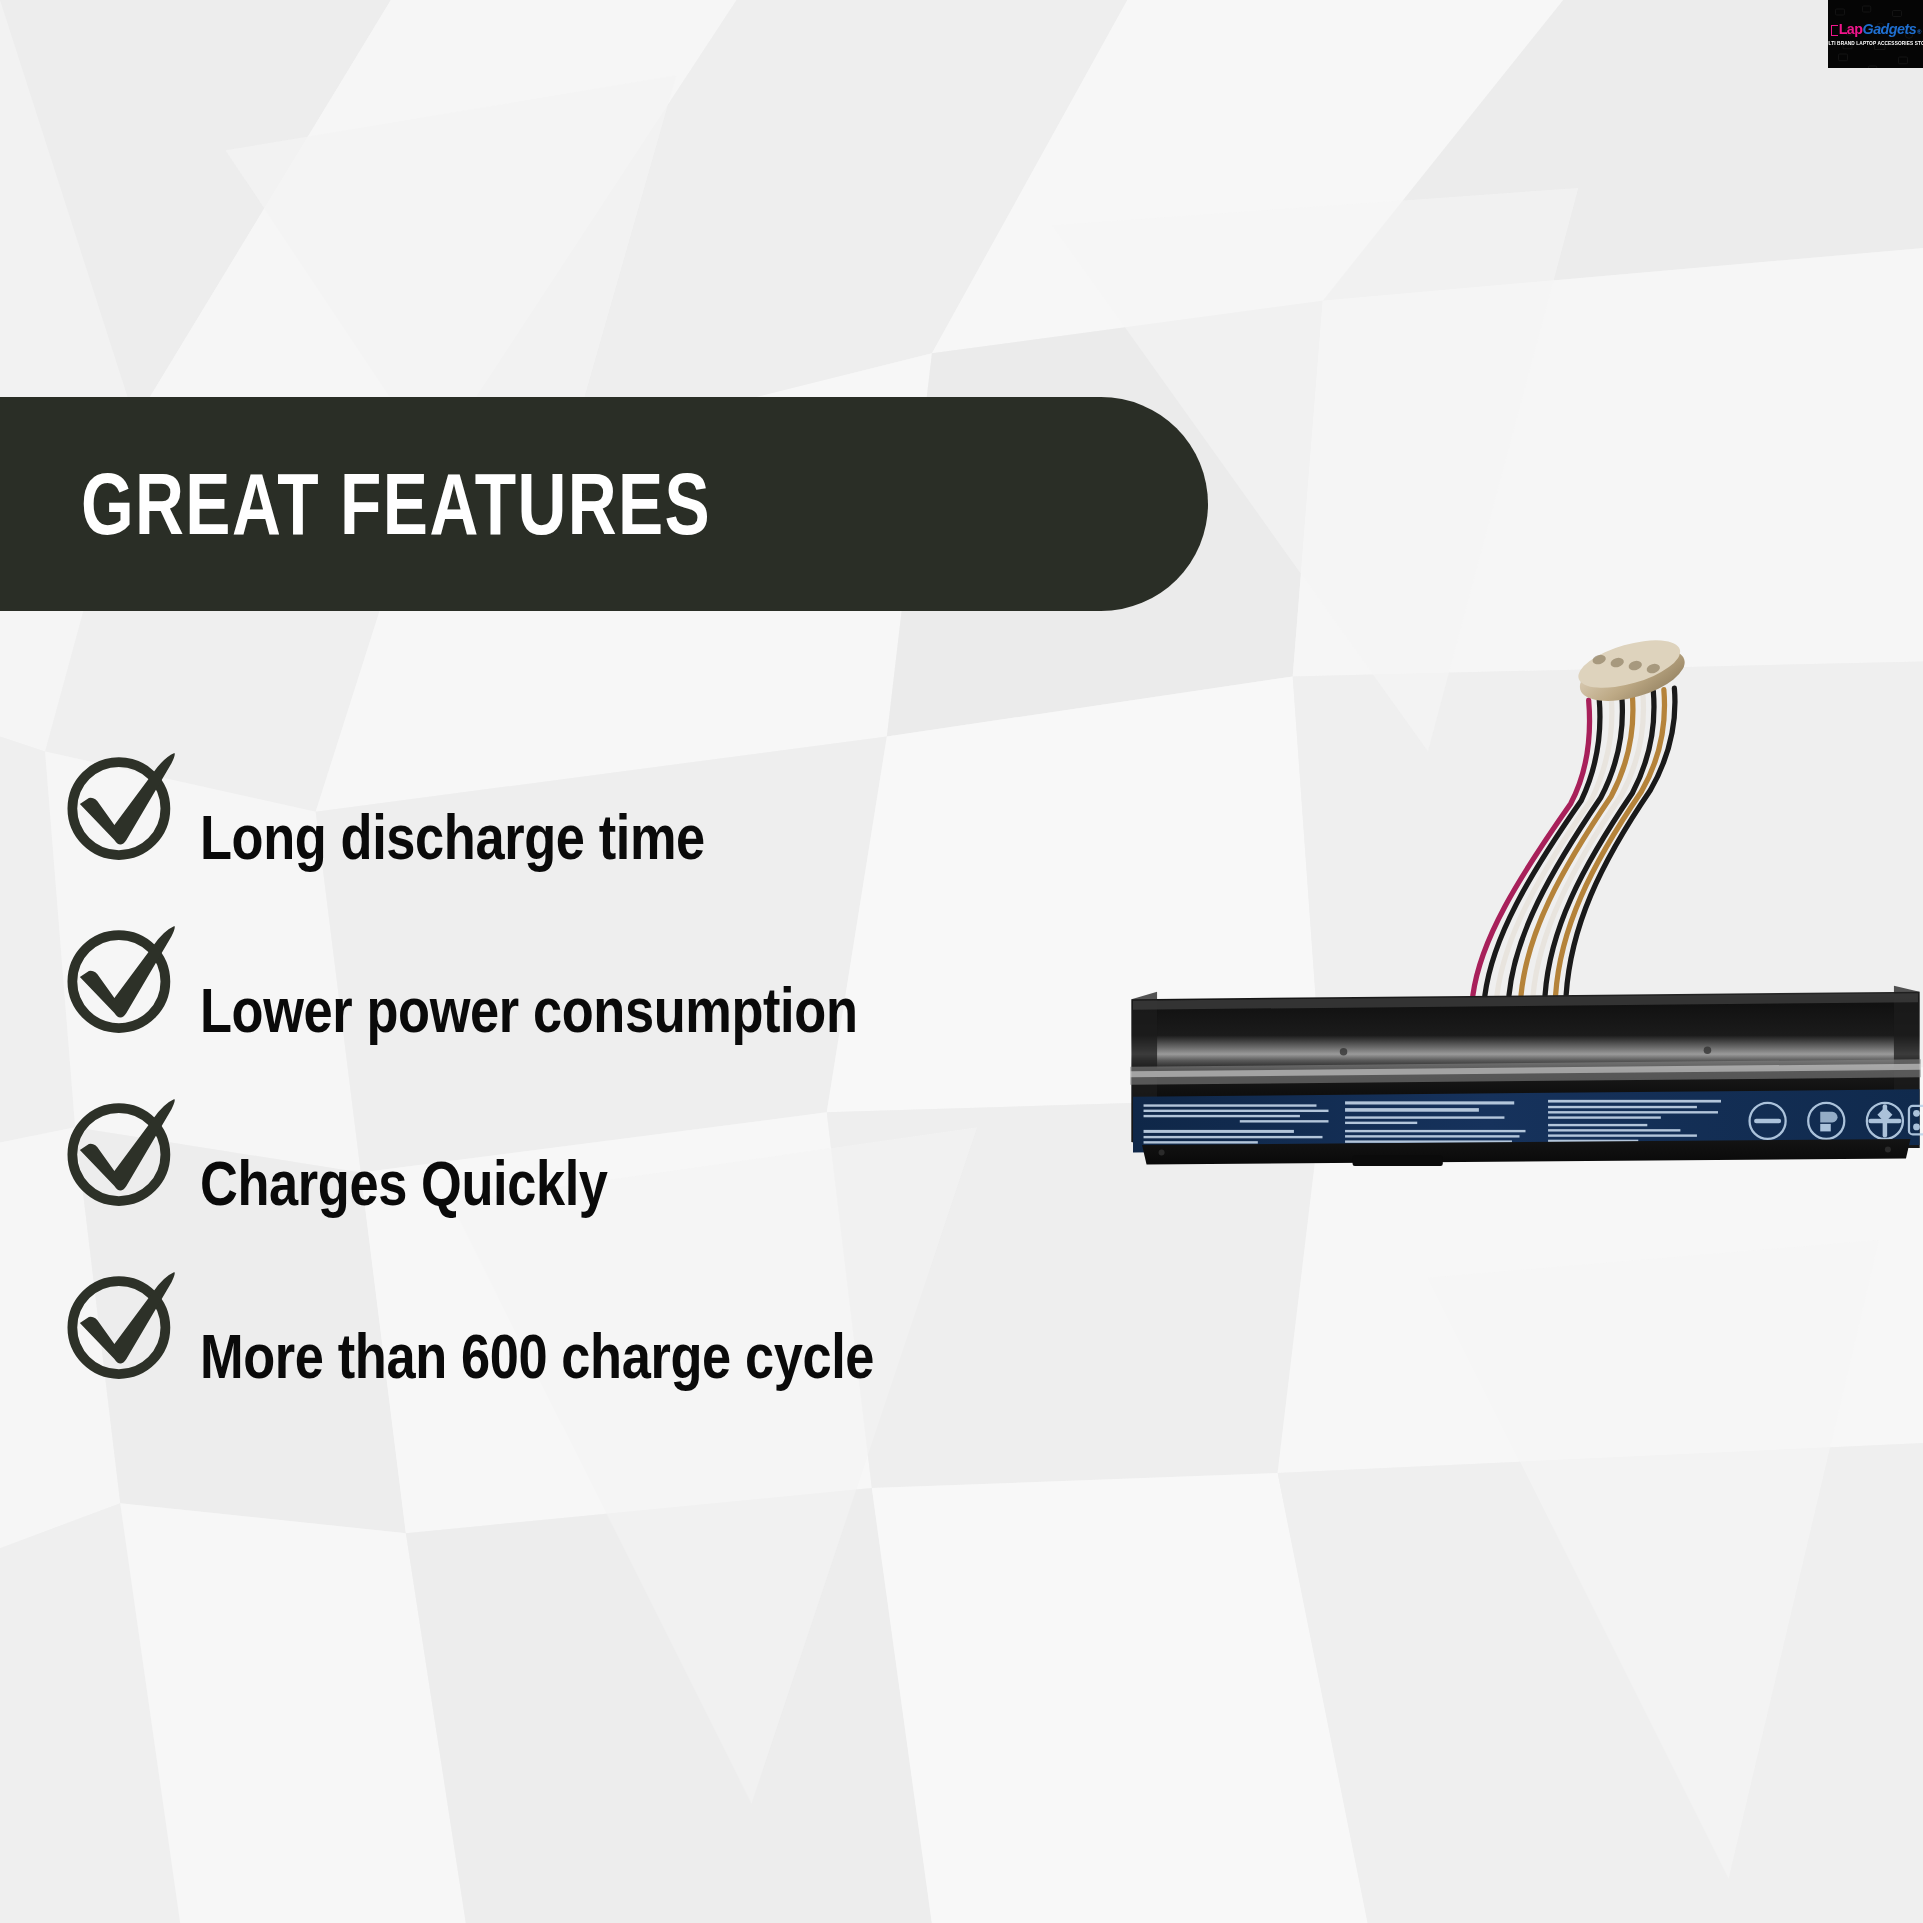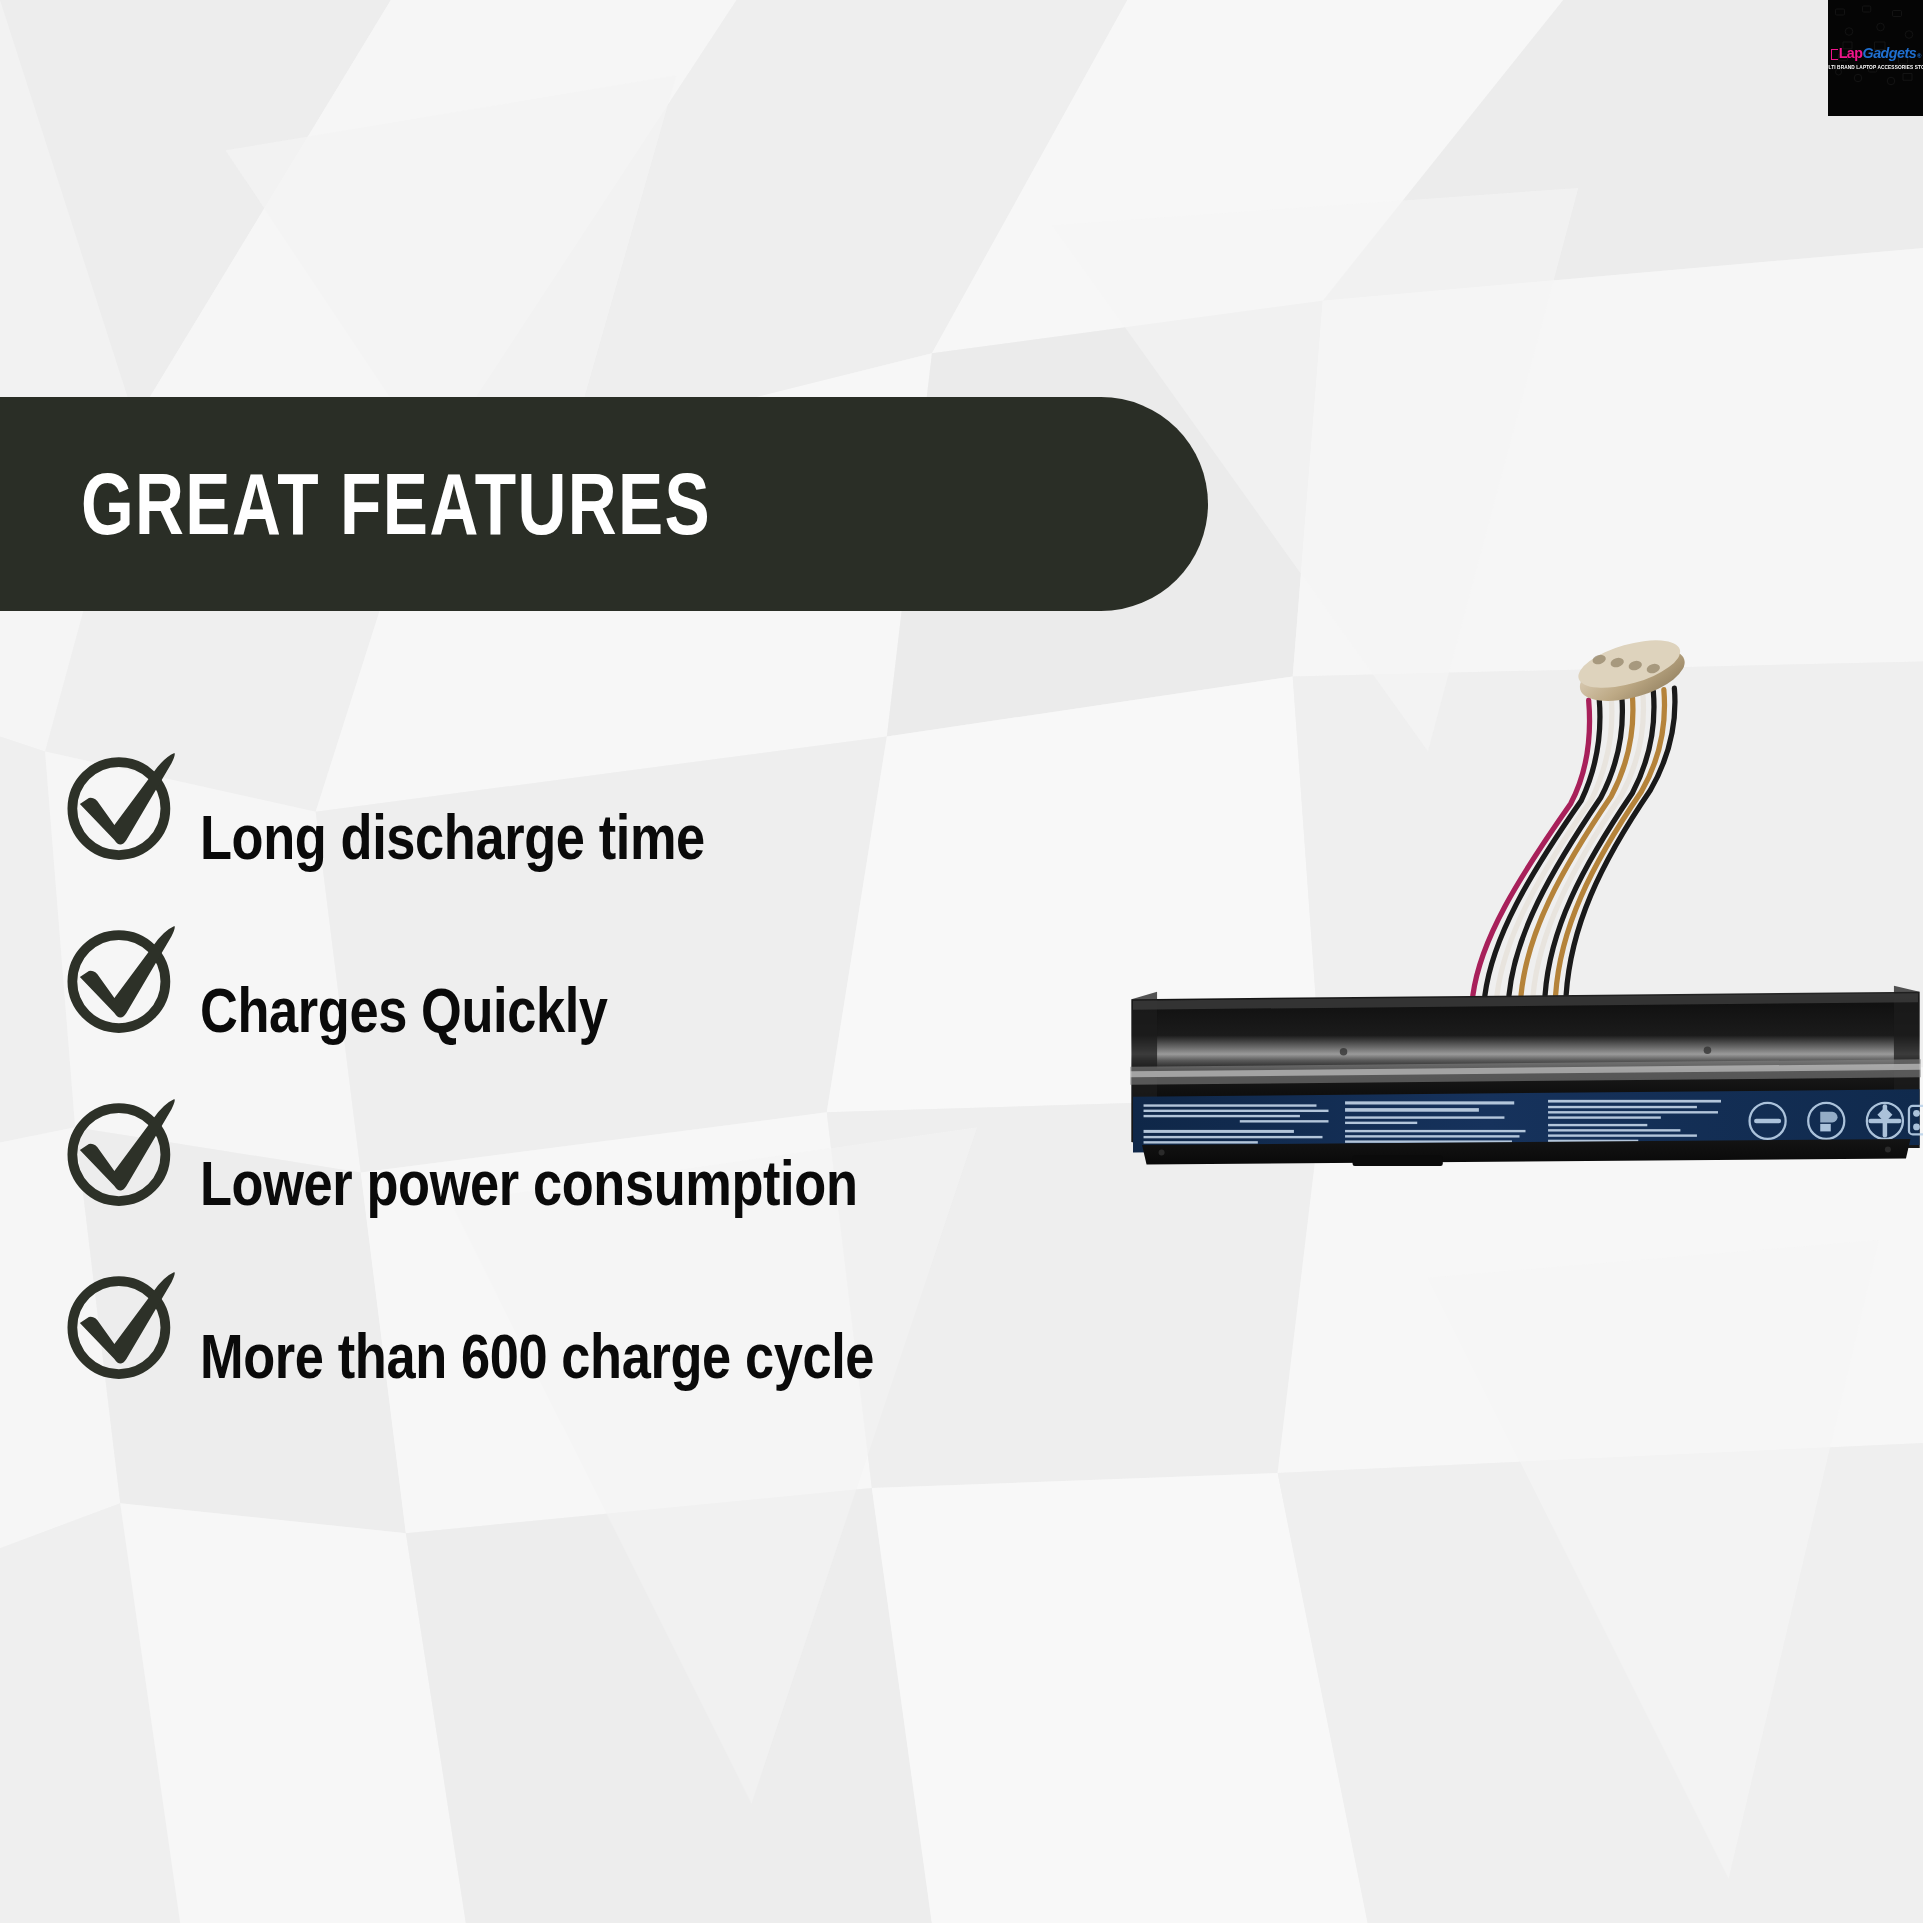--- a/index.html
+++ b/index.html
@@ -84,21 +84,21 @@
     z-index:4;
   }
   .product svg { display:block; width:100%; height:100%; }
 
   
   .logo {
     position:absolute;
     right:0px;
     top:0px;
     width:96px;
-    height:116px;
+    height:68px;
     background:#050505;
     z-index:10;
     overflow:hidden;
     display:flex;
     flex-direction:column;
     align-items:center;
     justify-content:center;
   }
   .logo-pattern {
     position:absolute; inset:0;
@@ -189,29 +189,29 @@
       <path d="M30 80 L42 72 Q50 70 56 80 L76 108 L128 38 Q142 18 156 12 Q158 14 152 26 L92 128 Q84 140 76 128 Z" fill="#2d3128"></path>
     </svg>
     <div class="feature-label">Long discharge time</div>
   </div>
 
   <div class="feature-row">
     <svg class="check-icon" viewBox="0 0 175 160">
       <ellipse cx="82" cy="86" rx="62" ry="62" fill="none" stroke="#2d3128" stroke-width="13"></ellipse>
       <path d="M30 80 L42 72 Q50 70 56 80 L76 108 L128 38 Q142 18 156 12 Q158 14 152 26 L92 128 Q84 140 76 128 Z" fill="#2d3128"></path>
     </svg>
-    <div class="feature-label">Charges Quickly</div>
+    <div class="feature-label">Lower power consumption</div>
   </div>
 
   <div class="feature-row">
     <svg class="check-icon" viewBox="0 0 175 160">
       <ellipse cx="82" cy="86" rx="62" ry="62" fill="none" stroke="#2d3128" stroke-width="13"></ellipse>
       <path d="M30 80 L42 72 Q50 70 56 80 L76 108 L128 38 Q142 18 156 12 Q158 14 152 26 L92 128 Q84 140 76 128 Z" fill="#2d3128"></path>
     </svg>
-    <div class="feature-label">Lower power consumption</div>
+    <div class="feature-label">Charges Quickly</div>
   </div>
 
   <div class="feature-row">
     <svg class="check-icon" viewBox="0 0 175 160">
       <ellipse cx="82" cy="86" rx="62" ry="62" fill="none" stroke="#2d3128" stroke-width="13"></ellipse>
       <path d="M30 80 L42 72 Q50 70 56 80 L76 108 L128 38 Q142 18 156 12 Q158 14 152 26 L92 128 Q84 140 76 128 Z" fill="#2d3128"></path>
     </svg>
     <div class="feature-label">More than 600 charge cycle</div>
   </div>
 

